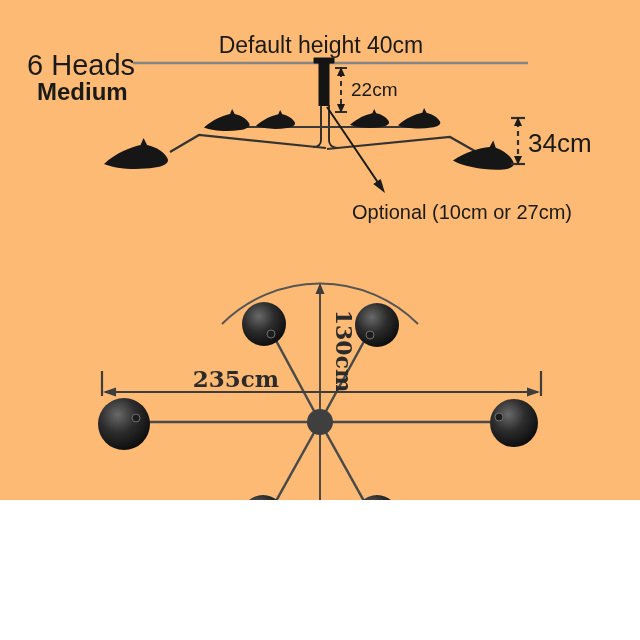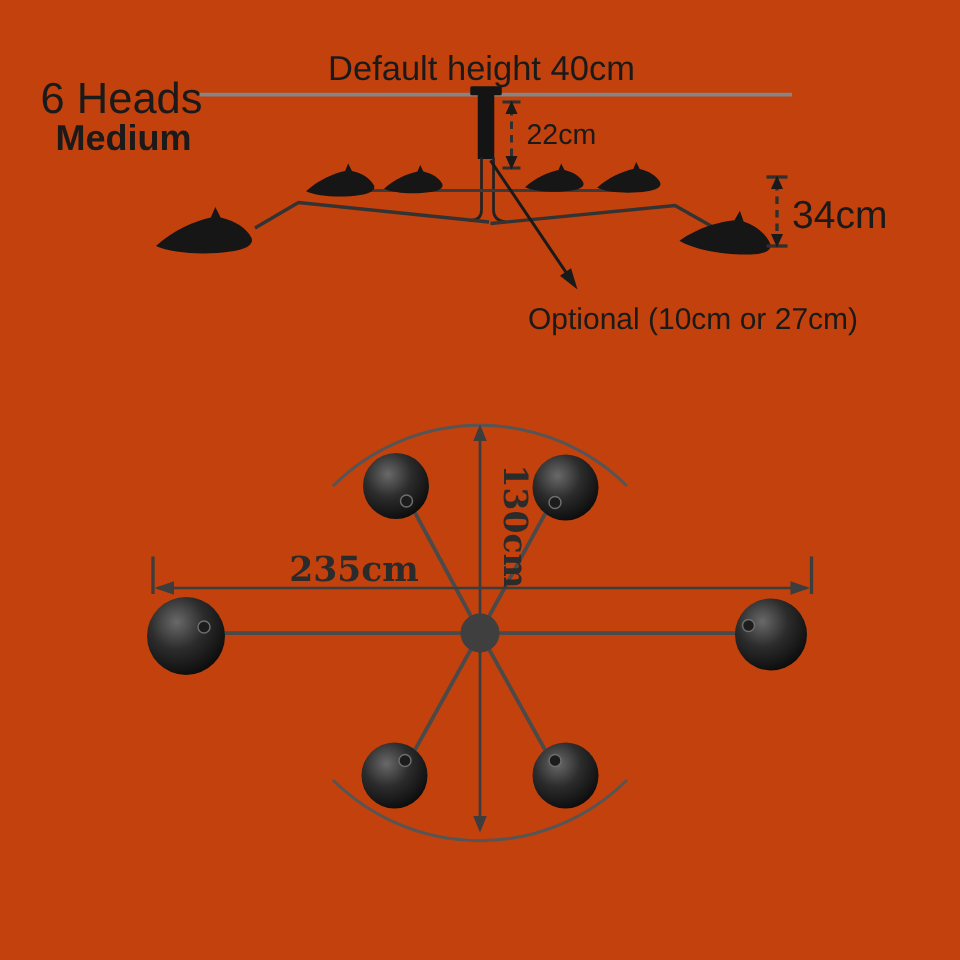--- a/index.html
+++ b/index.html
@@ -1,18 +1,18 @@
 <!DOCTYPE html>
 <html><head>
 <meta charset="utf-8">
 <style>
   html,body{margin:0;padding:0;background:#ffffff;}
   #stage{
-    position:relative;width:640px;height:640px;
-    background:#c2410c;overflow:hidden;
+    position:relative;width:640px;height:500px;
+    background:#fdba74;overflow:hidden;
     font-family:"Liberation Sans", sans-serif;
   }
   svg{position:absolute;left:0;display:block;}
   #side-view{top:0;}
   #top-view{top:250px;}
   text{fill:#1a1a1a;}
   .sans{font-family:"Liberation Sans", sans-serif;}
   .dimserif{font-family:"DejaVu Serif", serif;font-weight:bold;fill:#2b2b2b;}
   .ink-line{stroke:#2f2f2f;fill:none;}
   .gray-line{stroke:#555;fill:none;}

